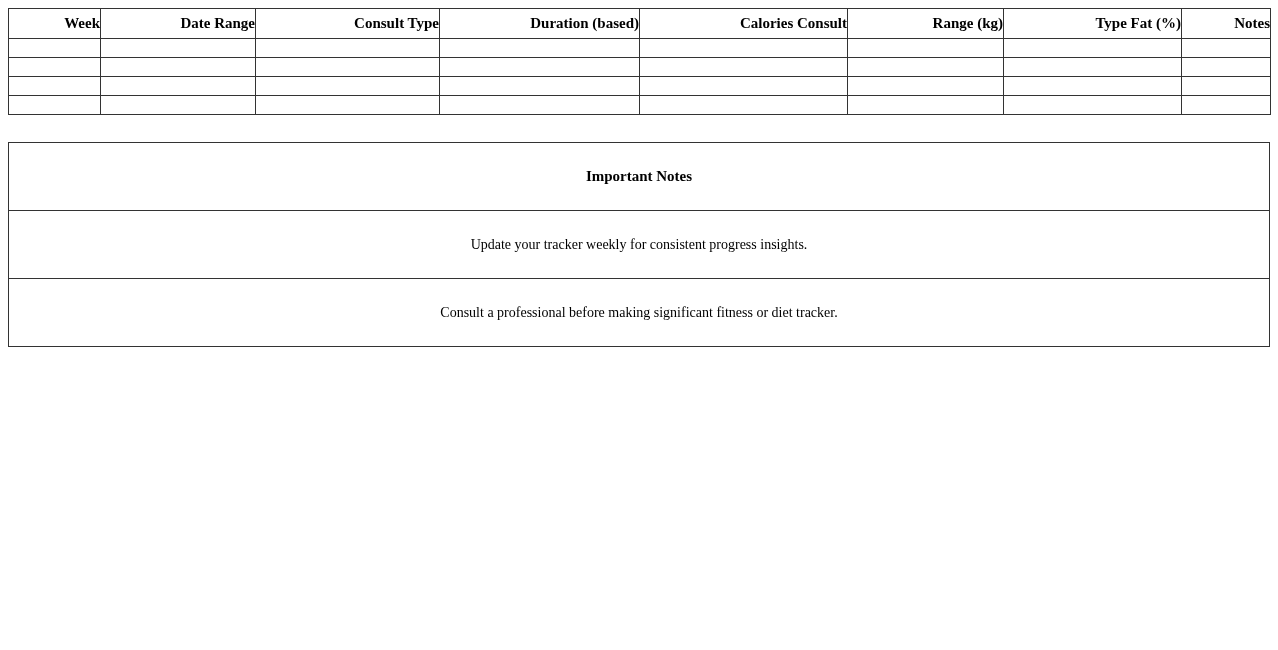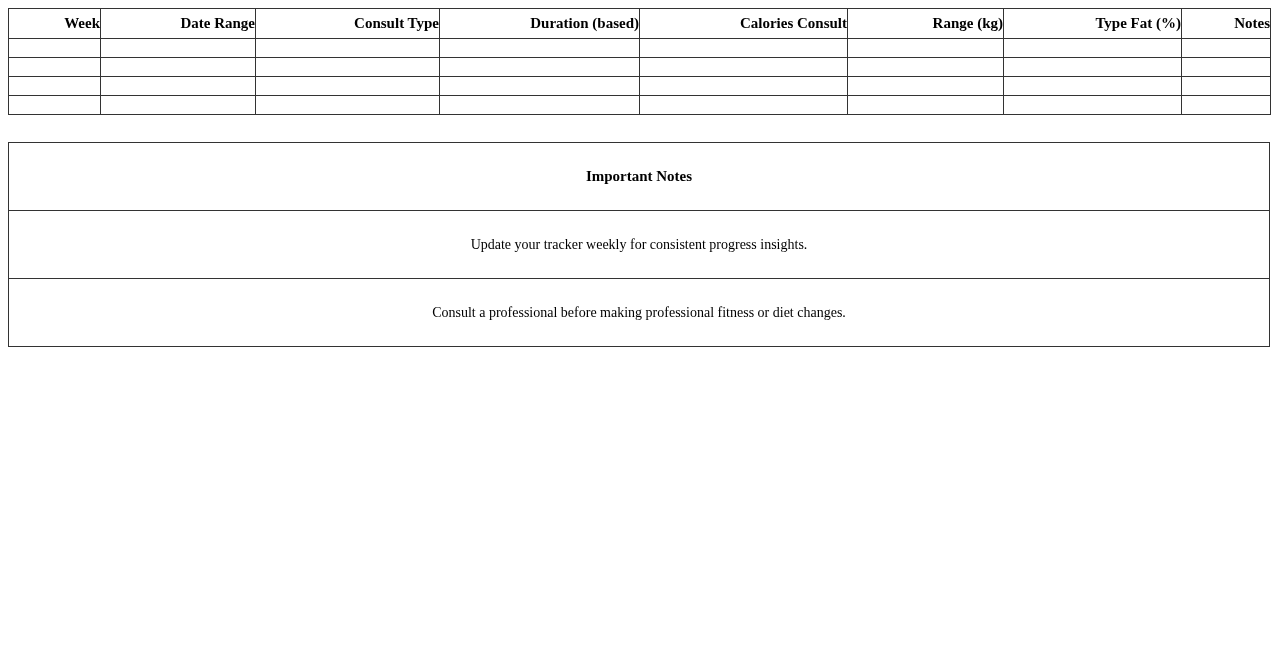--- a/index.html
+++ b/index.html
@@ -153,18 +153,18 @@
     <thead>
       <tr>
         <th>Important Notes</th>
       </tr>
     </thead>
     <tbody>
       <tr>
         <td>Update your tracker weekly for consistent progress insights.</td>
       </tr>
       <tr>
-        <td>Consult a professional before making professional fitness or diet changes.</td>
+        <td>Consult a professional before making significant fitness or diet tracker.</td>
       </tr>
     </tbody>
   </table>
 
 </div>
 
 </body></html>

